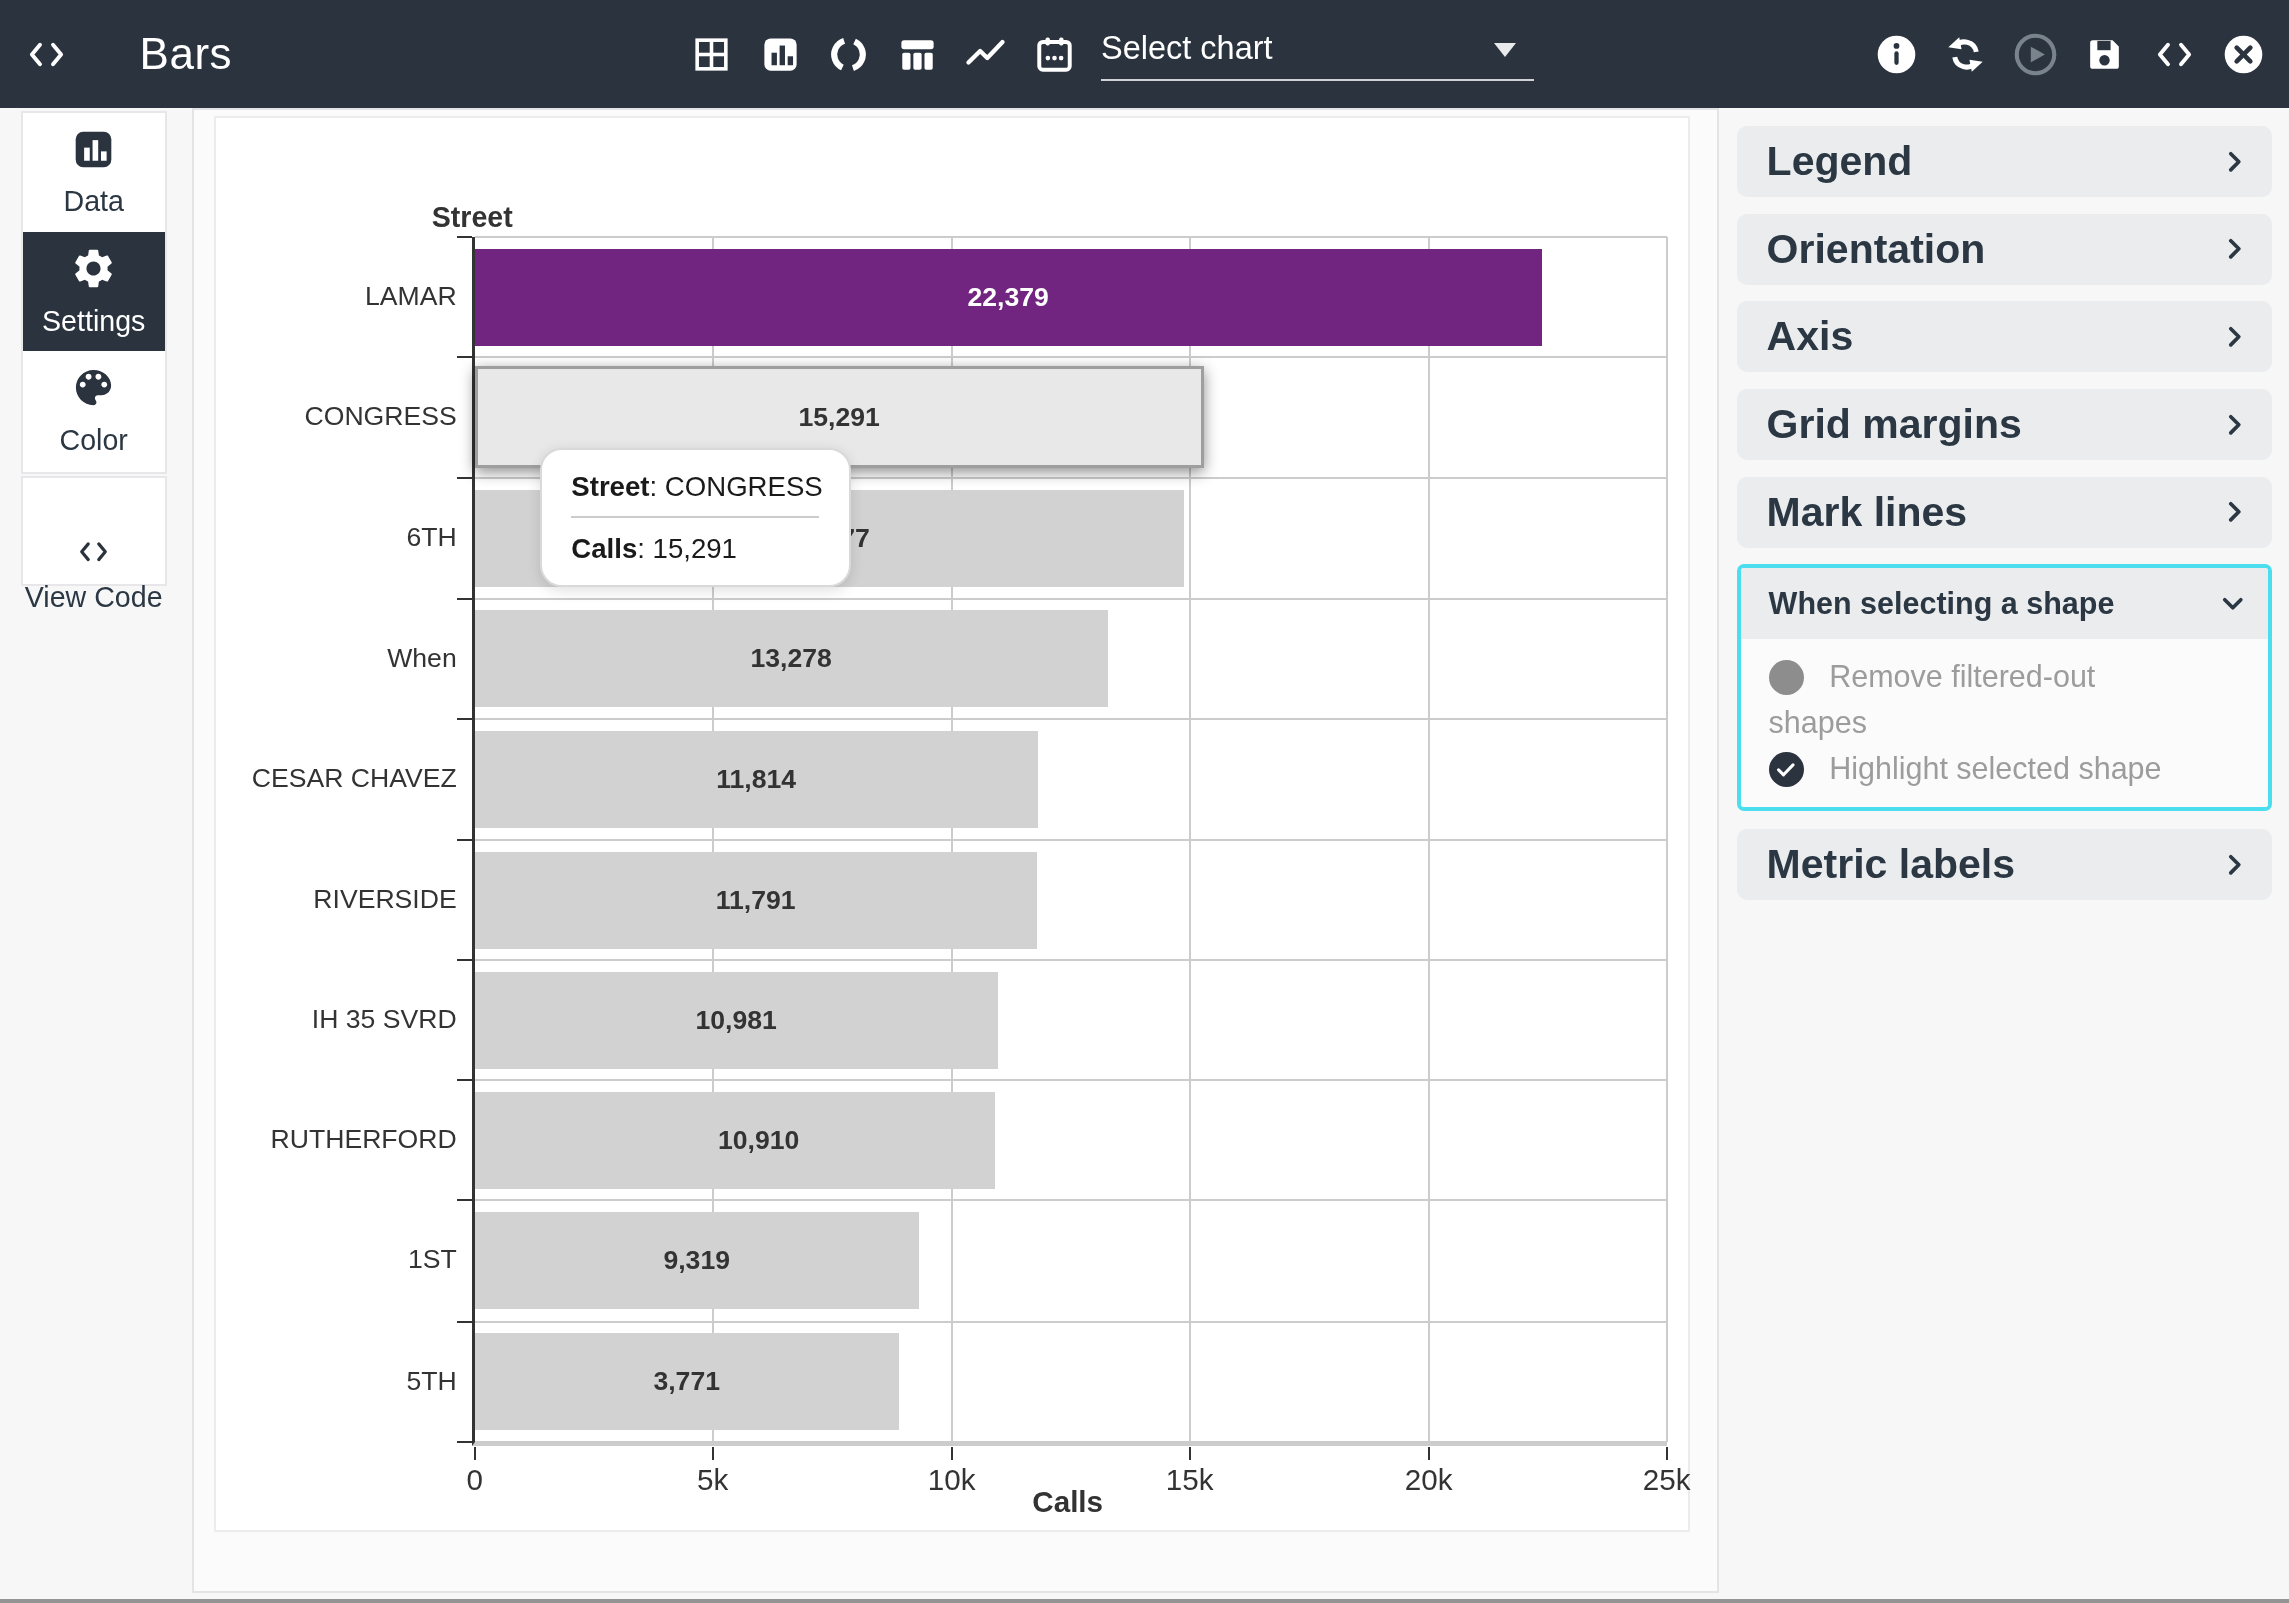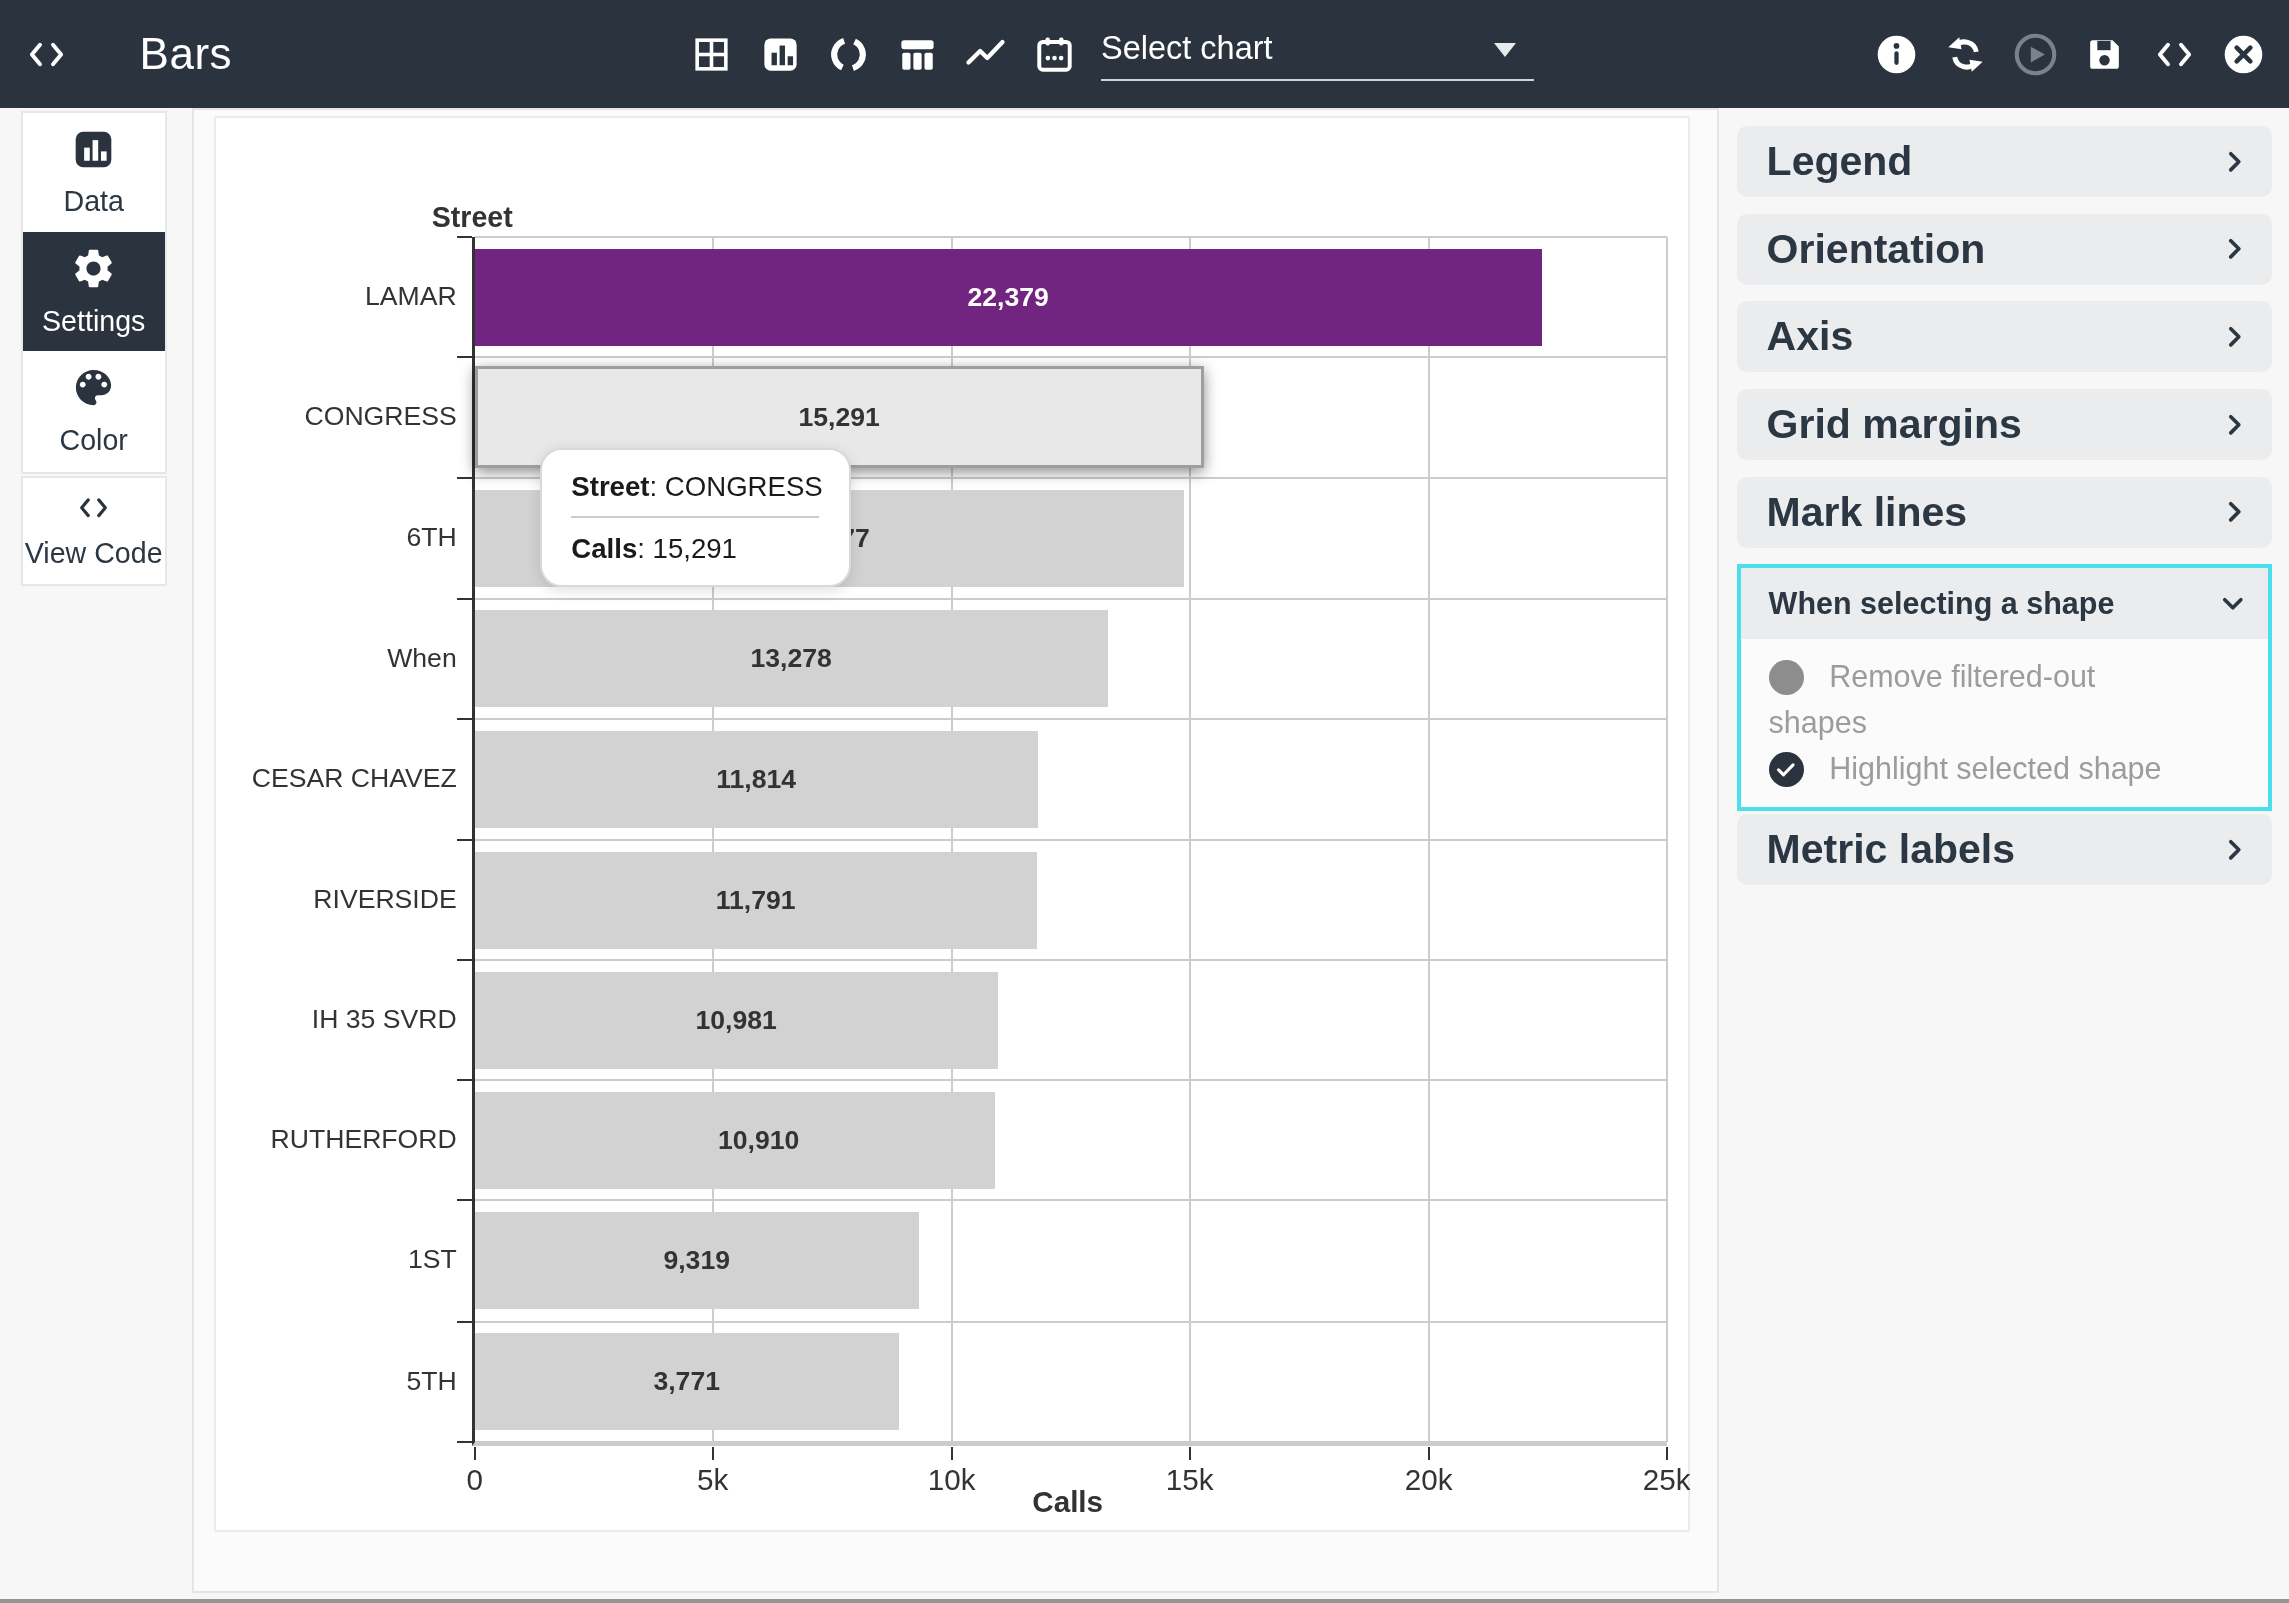--- a/index.html
+++ b/index.html
@@ -18,21 +18,21 @@
   .nav-actions{position:absolute;right:23.6px;top:0;height:108px;display:flex;align-items:center;gap:25.6px;}
   .select-chart{position:absolute;left:1101px;top:17.7px;width:433px;height:61px;
     border-bottom:2px solid #cfd3d6;color:#fff;font-size:32.5px;display:flex;align-items:center;cursor:pointer;}
   .select-chart .caret{position:absolute;right:17.7px;top:25.6px;width:0;height:0;
     border-left:11.8px solid transparent;border-right:11.8px solid transparent;border-top:14.8px solid #e8eaec;}
   
   .side-card{position:absolute;left:20.7px;width:146px;background:#fff;border:2px solid #e7e7e9;box-sizing:border-box;}
   .side-card.top{top:111px;height:363px;}
   .side-card.bottom{top:476px;height:110px;}
   .side-item{height:119px;display:flex;flex-direction:column;align-items:center;justify-content:center;gap:9.9px;cursor:pointer;}
-  .side-card.bottom .side-item{height:106px;}
+  .side-card.bottom .side-item{height:106px;margin-top:44px;}
   .side-item .lbl{font-size:28.6px;color:#2b3844;}
   .side-item.active{background:#2a333e;}
   .side-item.active .lbl{color:#fff;}
   
   .main-panel{position:absolute;left:192px;top:108px;width:1527px;height:1485px;
     background:#fbfbfc;border:2px solid #e4e4e6;box-sizing:border-box;padding-left:16px;}
   .chart-card{position:absolute;left:19.7px;top:5.9px;width:1476px;height:1416px;
     background:#fff;border:2px solid #ececee;box-sizing:border-box;}
   .ylabel{position:absolute;left:148px;top:83px;width:217px;text-align:center;
     font-size:28.6px;font-weight:bold;color:#333;}
@@ -60,21 +60,21 @@
     padding:19.7px 29.6px;box-sizing:content-box;z-index:9;}
   .tt-row{font-size:27.6px;color:#1a1a1a;white-space:nowrap;line-height:33px;}
   .tt-row .k{font-weight:bold;}
   .tt-div{border:none;border-top:2px solid #ccc;margin:13.8px 0;}
   
   .settings-panel{position:absolute;left:1737px;top:126px;width:535px;}
   .acc-item{position:relative;height:71px;background:#ebecee;border-radius:9.9px;
     margin-bottom:16.7px;display:flex;align-items:center;padding:0 29.6px;box-sizing:border-box;cursor:pointer;}
   .acc-item .t{font-size:41px;font-weight:bold;color:#2b3844;}
   .acc-item svg{position:absolute;right:23.6px;top:21.7px;}
-  .acc-expanded{border:4.9px solid #4bdeee;border-radius:0;margin-bottom:3px;overflow:hidden;}
+  .acc-expanded{border:4.9px solid #4bdeee;border-radius:7px;margin-bottom:18px;overflow:hidden;}
   .acc-expanded .acc-head{position:relative;height:71px;background:#ebecee;
     display:flex;align-items:center;padding:0 27.6px;cursor:pointer;}
   .acc-expanded .acc-head .t{font-size:30.5px;font-weight:bold;color:#2b3844;}
   .acc-expanded .acc-head svg{position:absolute;right:21.7px;top:21.7px;}
   .acc-options{background:#fbfbfc;padding:13.8px 27.6px 15.8px 27.6px;}
   .option{width:414px;font-size:30.5px;line-height:46px;color:#9c9c9c;cursor:pointer;}
   .radio{display:inline-block;width:35px;height:35px;border-radius:50%;
     vertical-align:middle;margin-right:25.6px;margin-top:-3.9px;position:relative;}
   .radio.off{background:#8d8d8d;}
   .radio.on{background:#2a333e;}

